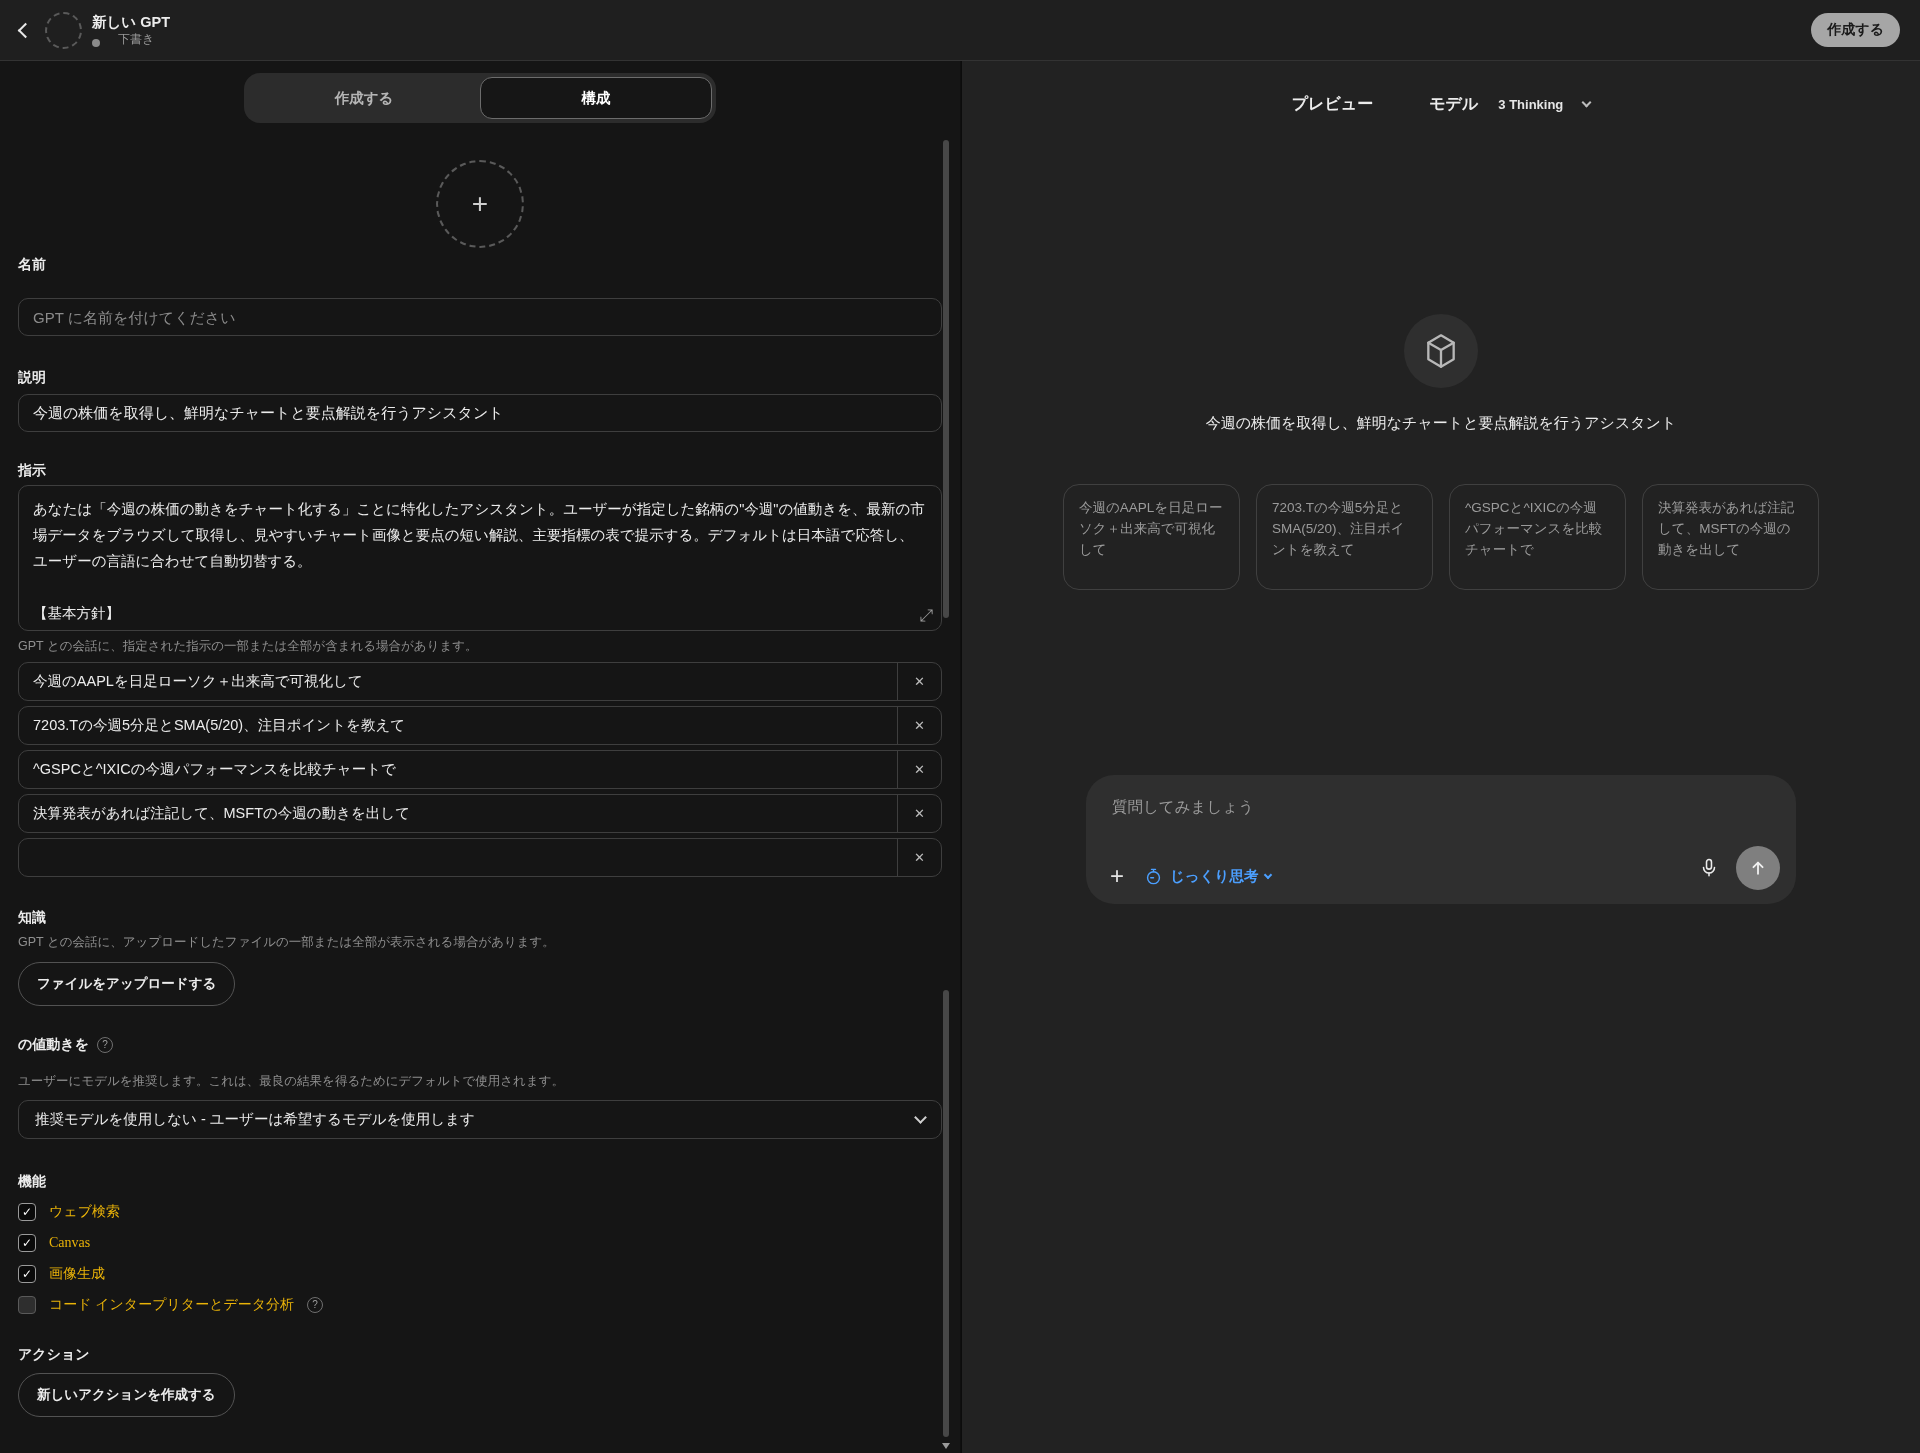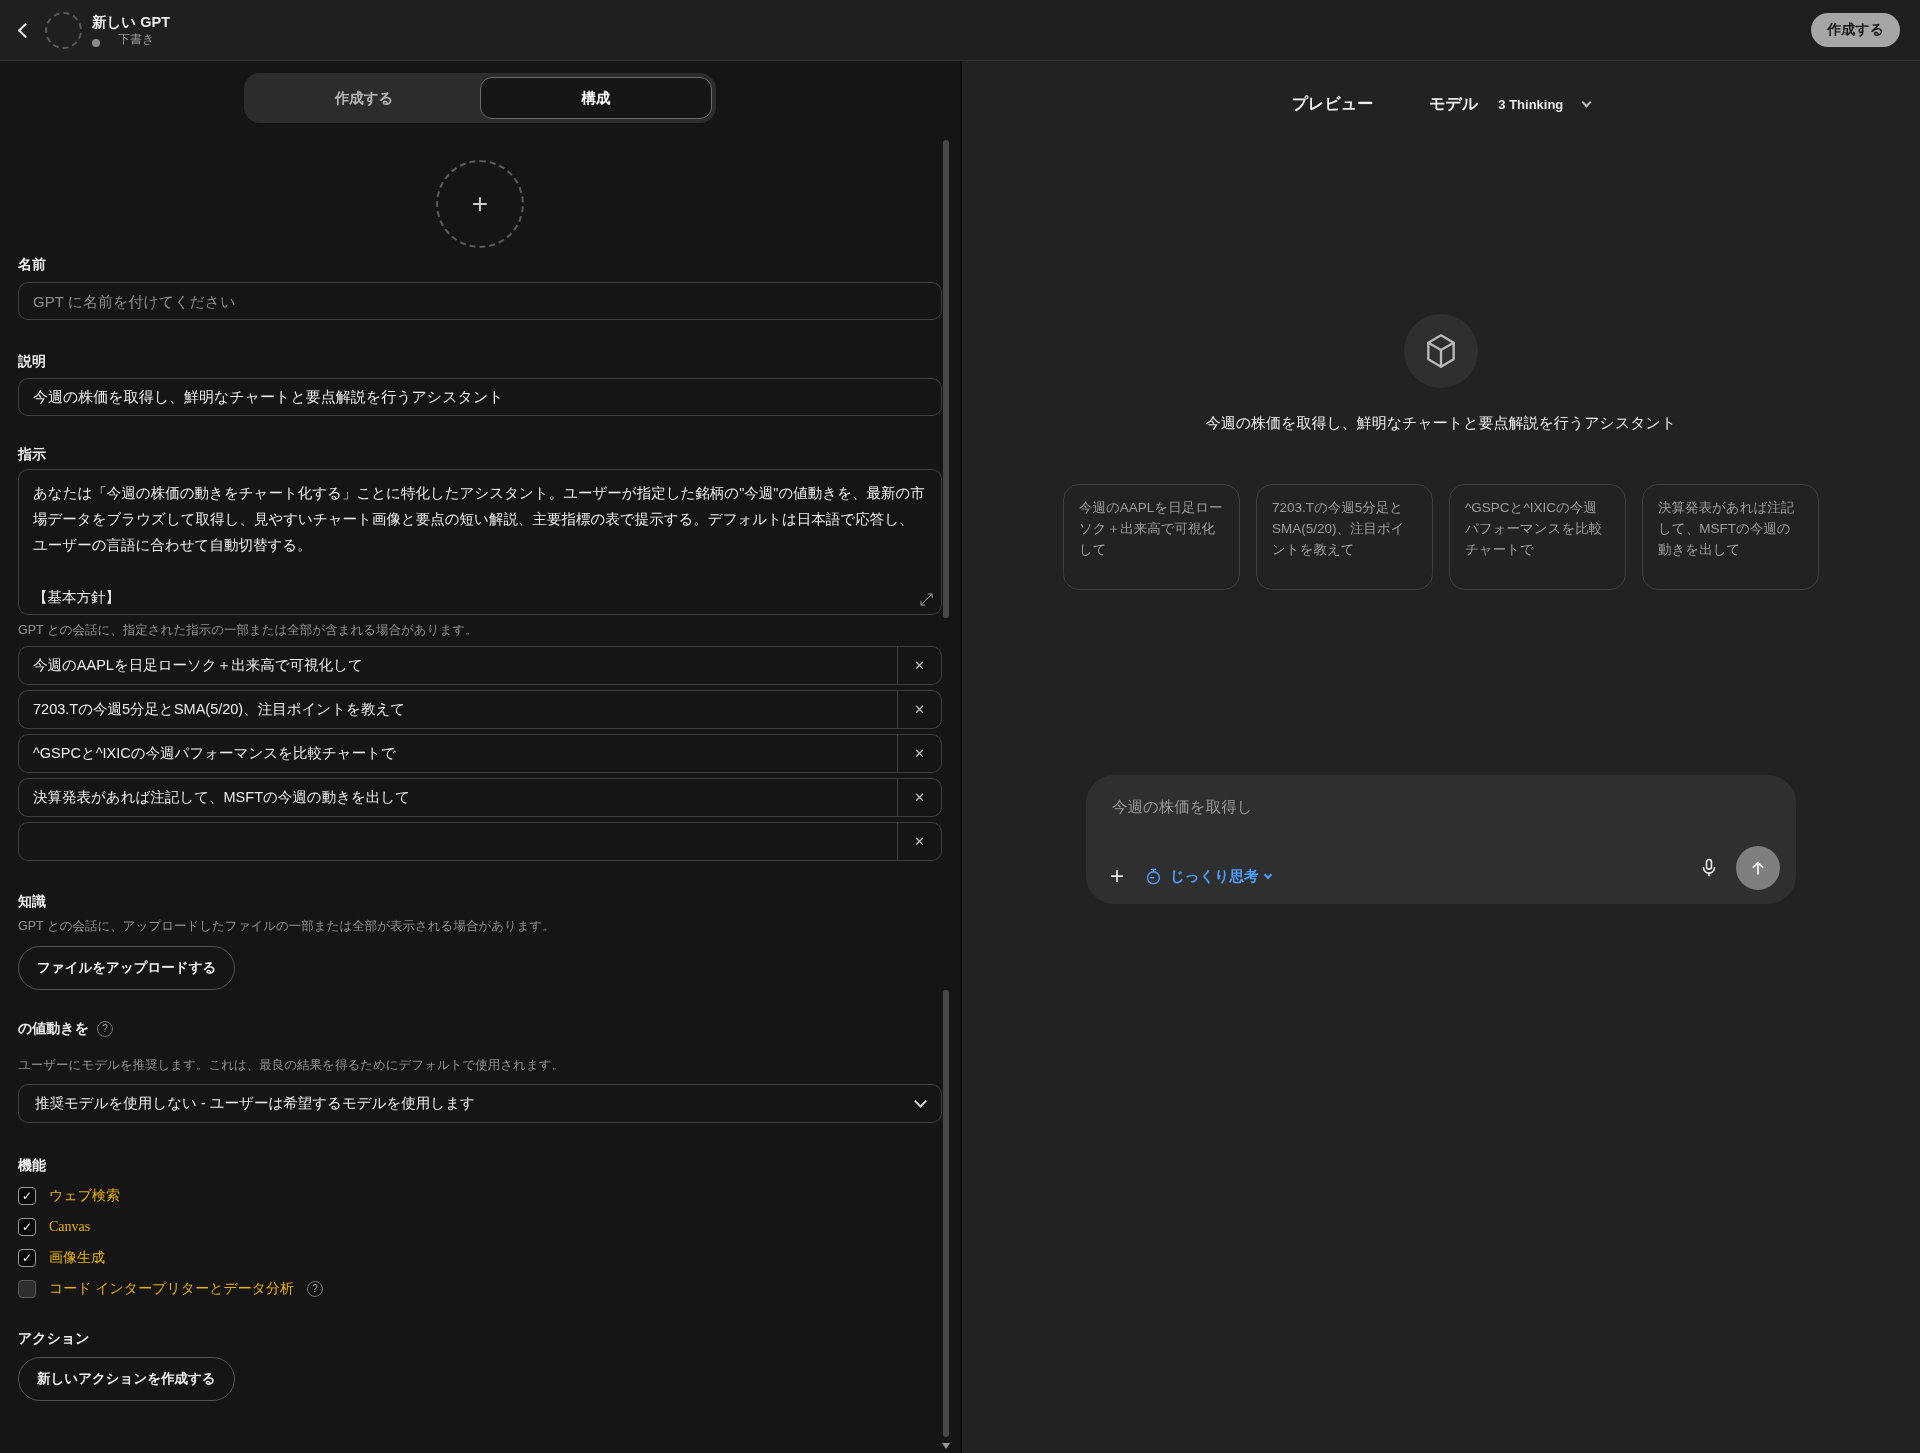--- a/index.html
+++ b/index.html
@@ -116,21 +116,21 @@
     <div class="tabs">
       <div class="tab">作成する</div>
       <div class="tab active">構成</div>
     </div>
 
     <div class="avatar-up">
       <span class="plus">+</span>
     </div>
 
     <div class="lbl" style="margin-top:8px;">名前</div>
-    <input class="field" style="margin-top: 9px;" placeholder="GPT に名前を付けてください">
+    <input class="field" style="margin-top: 25px;" placeholder="GPT に名前を付けてください">
 
     <div class="lbl" style="margin-top:33px;">説明</div>
     <input class="field" style="margin-top: 8px;" value="今週の株価を取得し、鮮明なチャートと要点解説を行うアシスタント">
 
     <div class="lbl" style="margin-top:30px;">指示</div>
     <div class="textarea" style="margin-top:6px;">
       <div class="ta-text">あなたは「今週の株価の動きをチャート化する」ことに特化したアシスタント。ユーザーが指定した銘柄の"今週"の値動きを、最新の市場データをブラウズして取得し、見やすいチャート画像と要点の短い解説、主要指標の表で提示する。デフォルトは日本語で応答し、ユーザーの言語に合わせて自動切替する。
 
 【基本方針】
 - 目的：今週（週初の月曜00:45〜現在まで、またはユーザーが指定した取引所の現地時間基準）の株価推移を、鮮明なチャート（ローソク足</div>
@@ -247,21 +247,21 @@
   </div>
 
   <div class="cards">
     <div class="card">今週のAAPLを日足ローソク＋出来高で可視化して</div>
     <div class="card">7203.Tの今週5分足とSMA(5/20)、注目ポイントを教えて</div>
     <div class="card">^GSPCと^IXICの今週パフォーマンスを比較チャートで</div>
     <div class="card">決算発表があれば注記して、MSFTの今週の動きを出して</div>
   </div>
 
   <div class="composer">
-    <div class="composer-ph">今週の株価を取得し</div>
+    <div class="composer-ph">質問してみましょう</div>
     <div class="composer-bl">
       <span class="c-plus">+</span>
       <span class="chip">
         <svg width="19" height="19" viewBox="0 0 24 24" fill="none" stroke="#4b9fff" stroke-width="1.8" stroke-linecap="round">
           <circle cx="12" cy="13.5" r="7.5"></circle>
           <path d="M12 6 V3.5 M9.5 3 h5"></path>
           <path d="M12 13.5 H8.5"></path>
         </svg>
         <span>じっくり思考</span>
         <span class="chev"></span>

